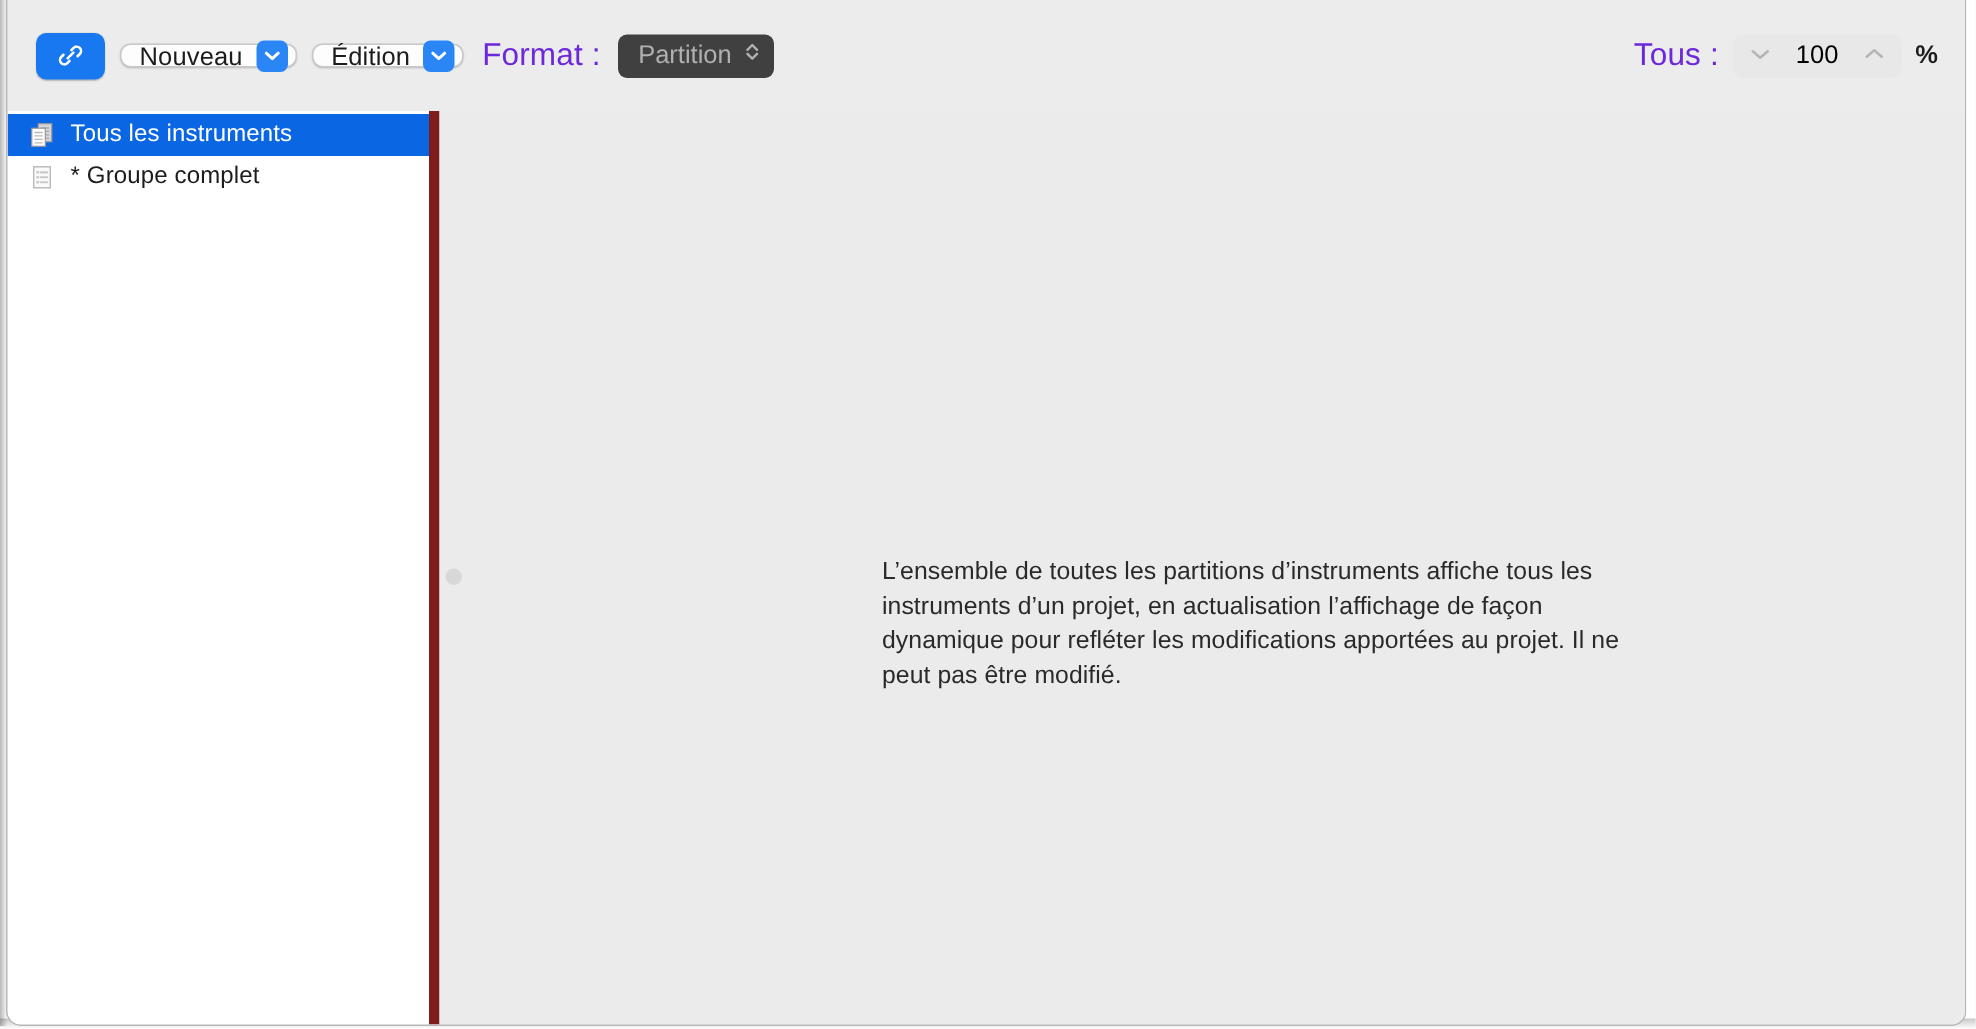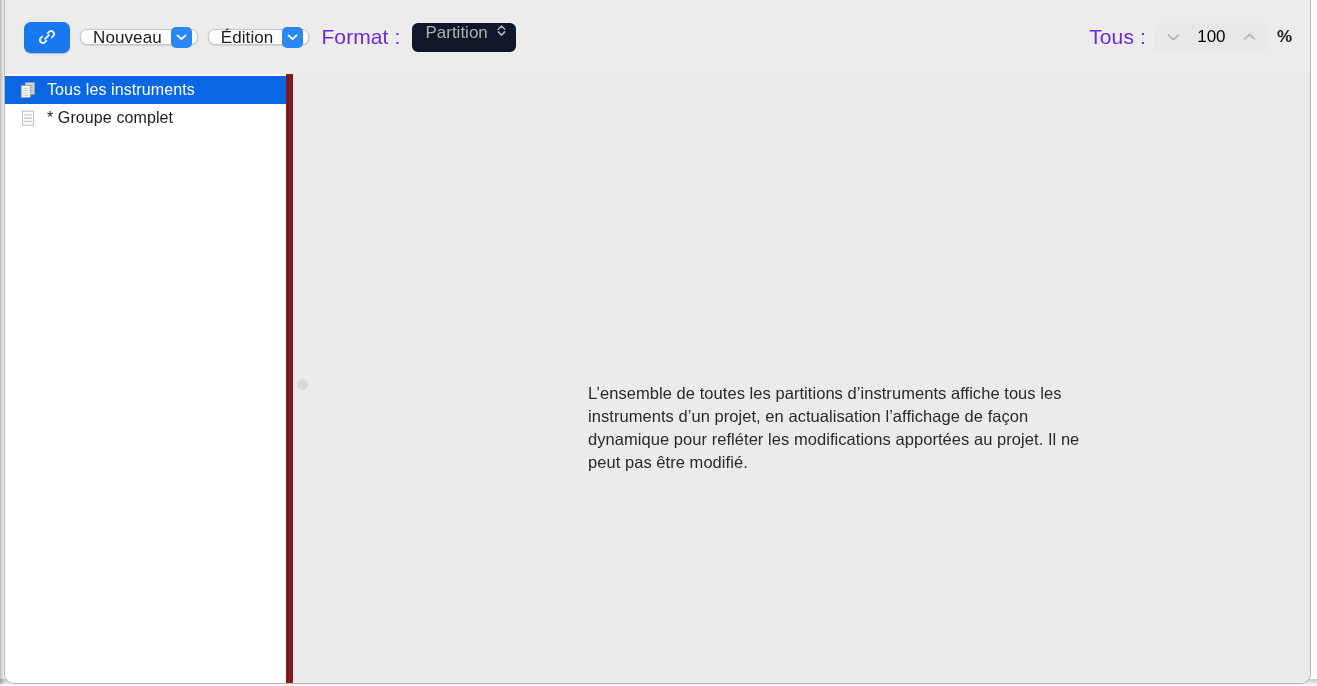--- a/index.html
+++ b/index.html
@@ -118,22 +118,23 @@
     font-size: 21px;
     color: #6d28d9;
     white-space: nowrap;
     letter-spacing: 0.1px;
   }
 
   
   .popup-disabled {
     height: 29px;
     border-radius: 6px;
-    background: #0f172a;
-    display: flex;
+    background: #404040;
+    display: flex;
+    align-items: center;
     padding: 0 9px 0 13px;
     gap: 8px;
     box-sizing: border-box;
   }
   .popup-disabled .lbl {
     font-size: 17px;
     color: #b0b0b0;
     white-space: nowrap;
   }
 
@@ -218,21 +219,21 @@
     left: 4px;
     top: 305px;
     width: 11px;
     height: 11px;
     border-radius: 50%;
     background: #d8d8d8;
   }
   .desc {
     position: absolute;
     left: 295px;
-    top: 308px;
+    top: 296px;
     width: 500px;
     font-size: 16.5px;
     line-height: 23px;
     color: #2a2a2a;
     letter-spacing: 0.05px;
   }
 </style>
 </head>
 <body>
 

